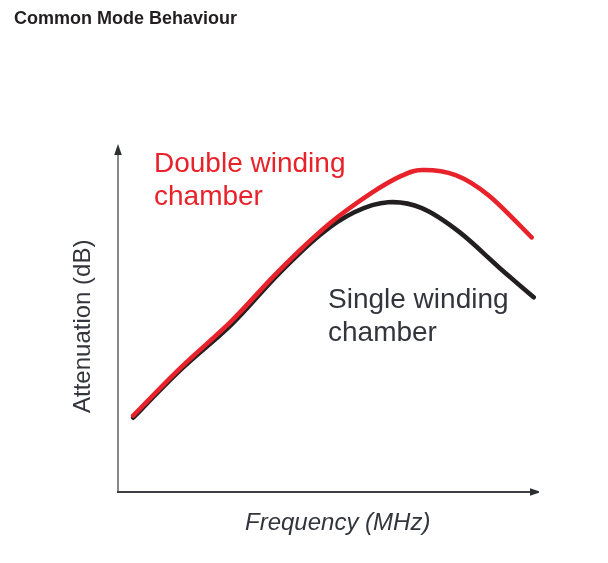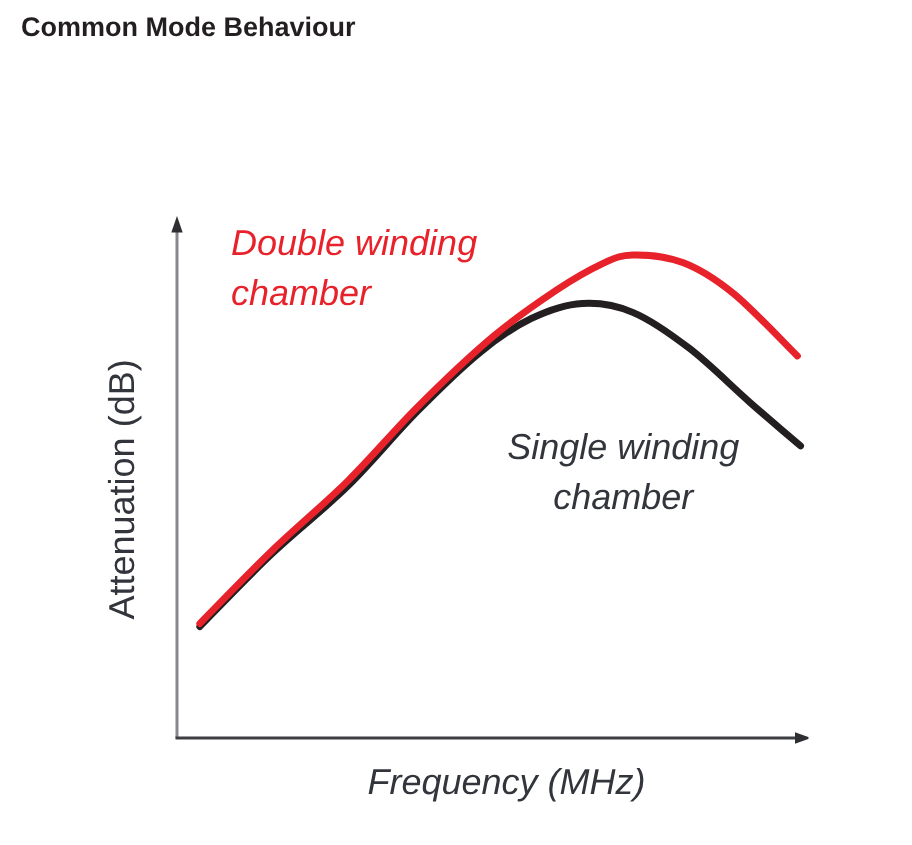--- a/index.html
+++ b/index.html
@@ -20,27 +20,26 @@
     font-weight: 700;
     letter-spacing: 0;
   }
   .chart-svg {
     position: absolute;
     left: 0;
     top: 0;
   }
   .curve-label {
     position: absolute;
-    font-size: 24px;
+    font-size: 28px;
     font-weight: 400;
     line-height: 33px;
-    font-style: italic;
   }
   .curve-label.red   { left: 154px; top: 146px; width: 200px; }
-  .curve-label.dark  { left: 318px; top: 282px; width: 195px; text-align: center; }
+  .curve-label.dark  { left: 328px; top: 282px; width: 195px; }
   .axis-label {
     position: absolute;
     font-size: 24px;
     font-weight: 400;
     white-space: nowrap;
   }
   .axis-label.x { left: 245px; top: 508px; font-style: italic; }
   .axis-label.y {
     left: 68px;
     top: 413px;

